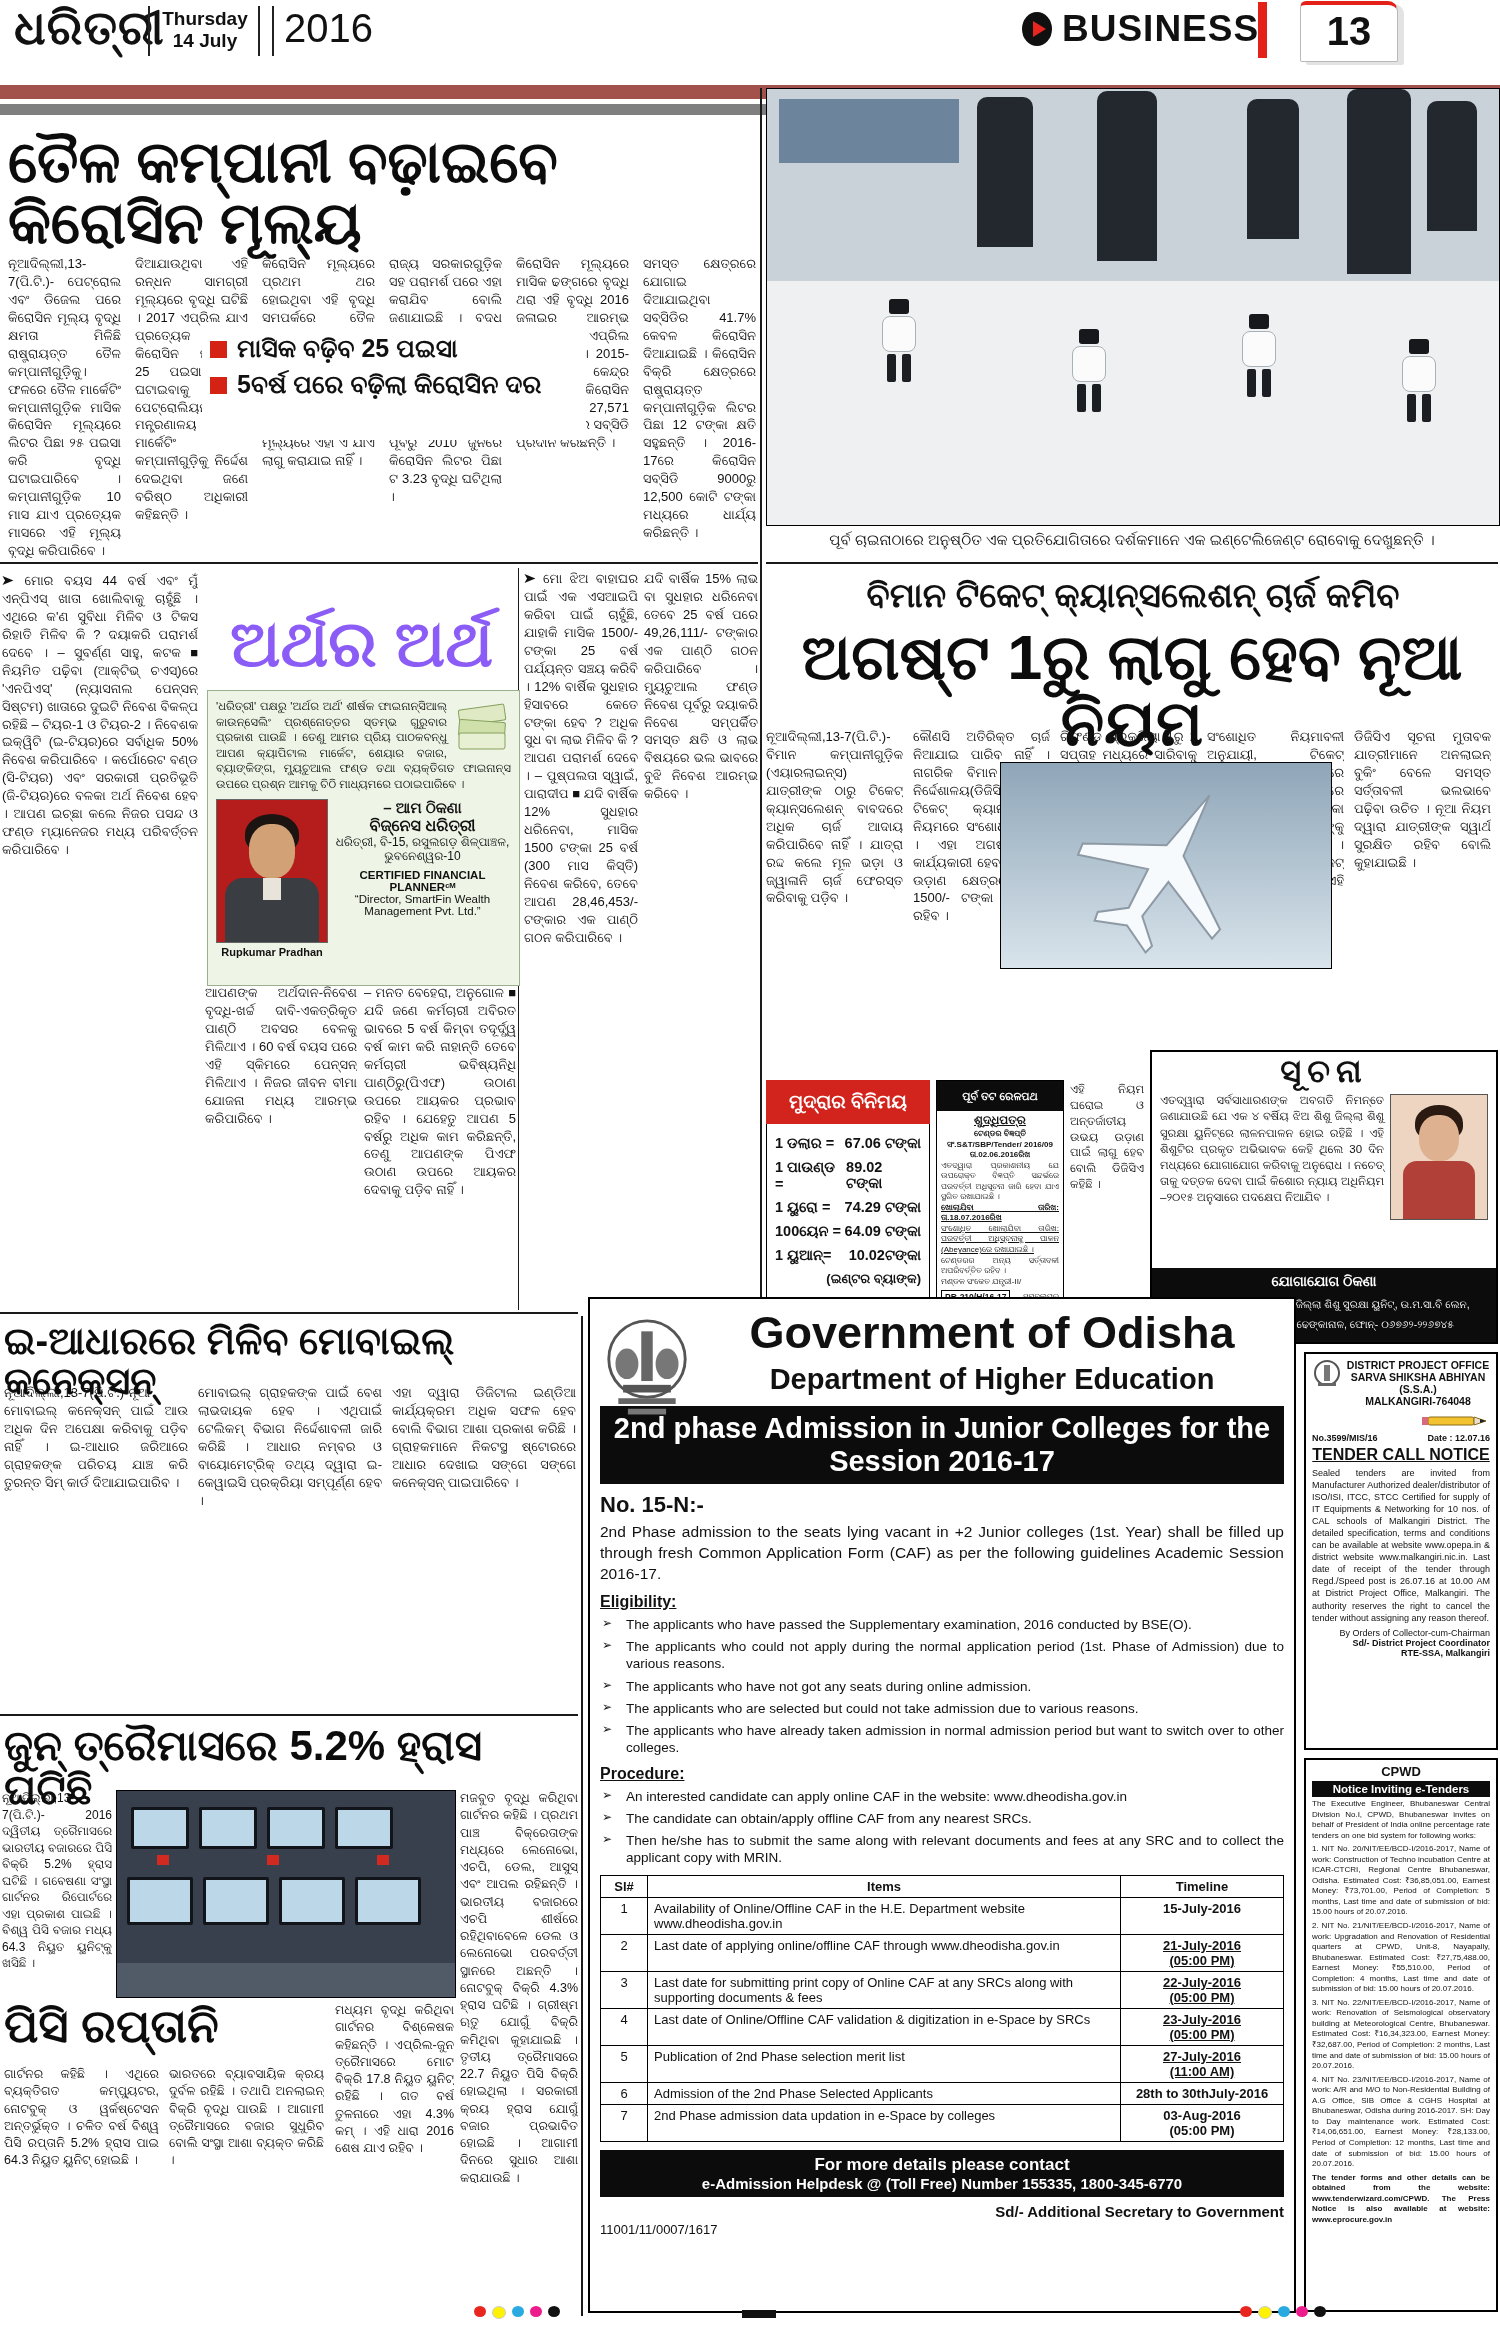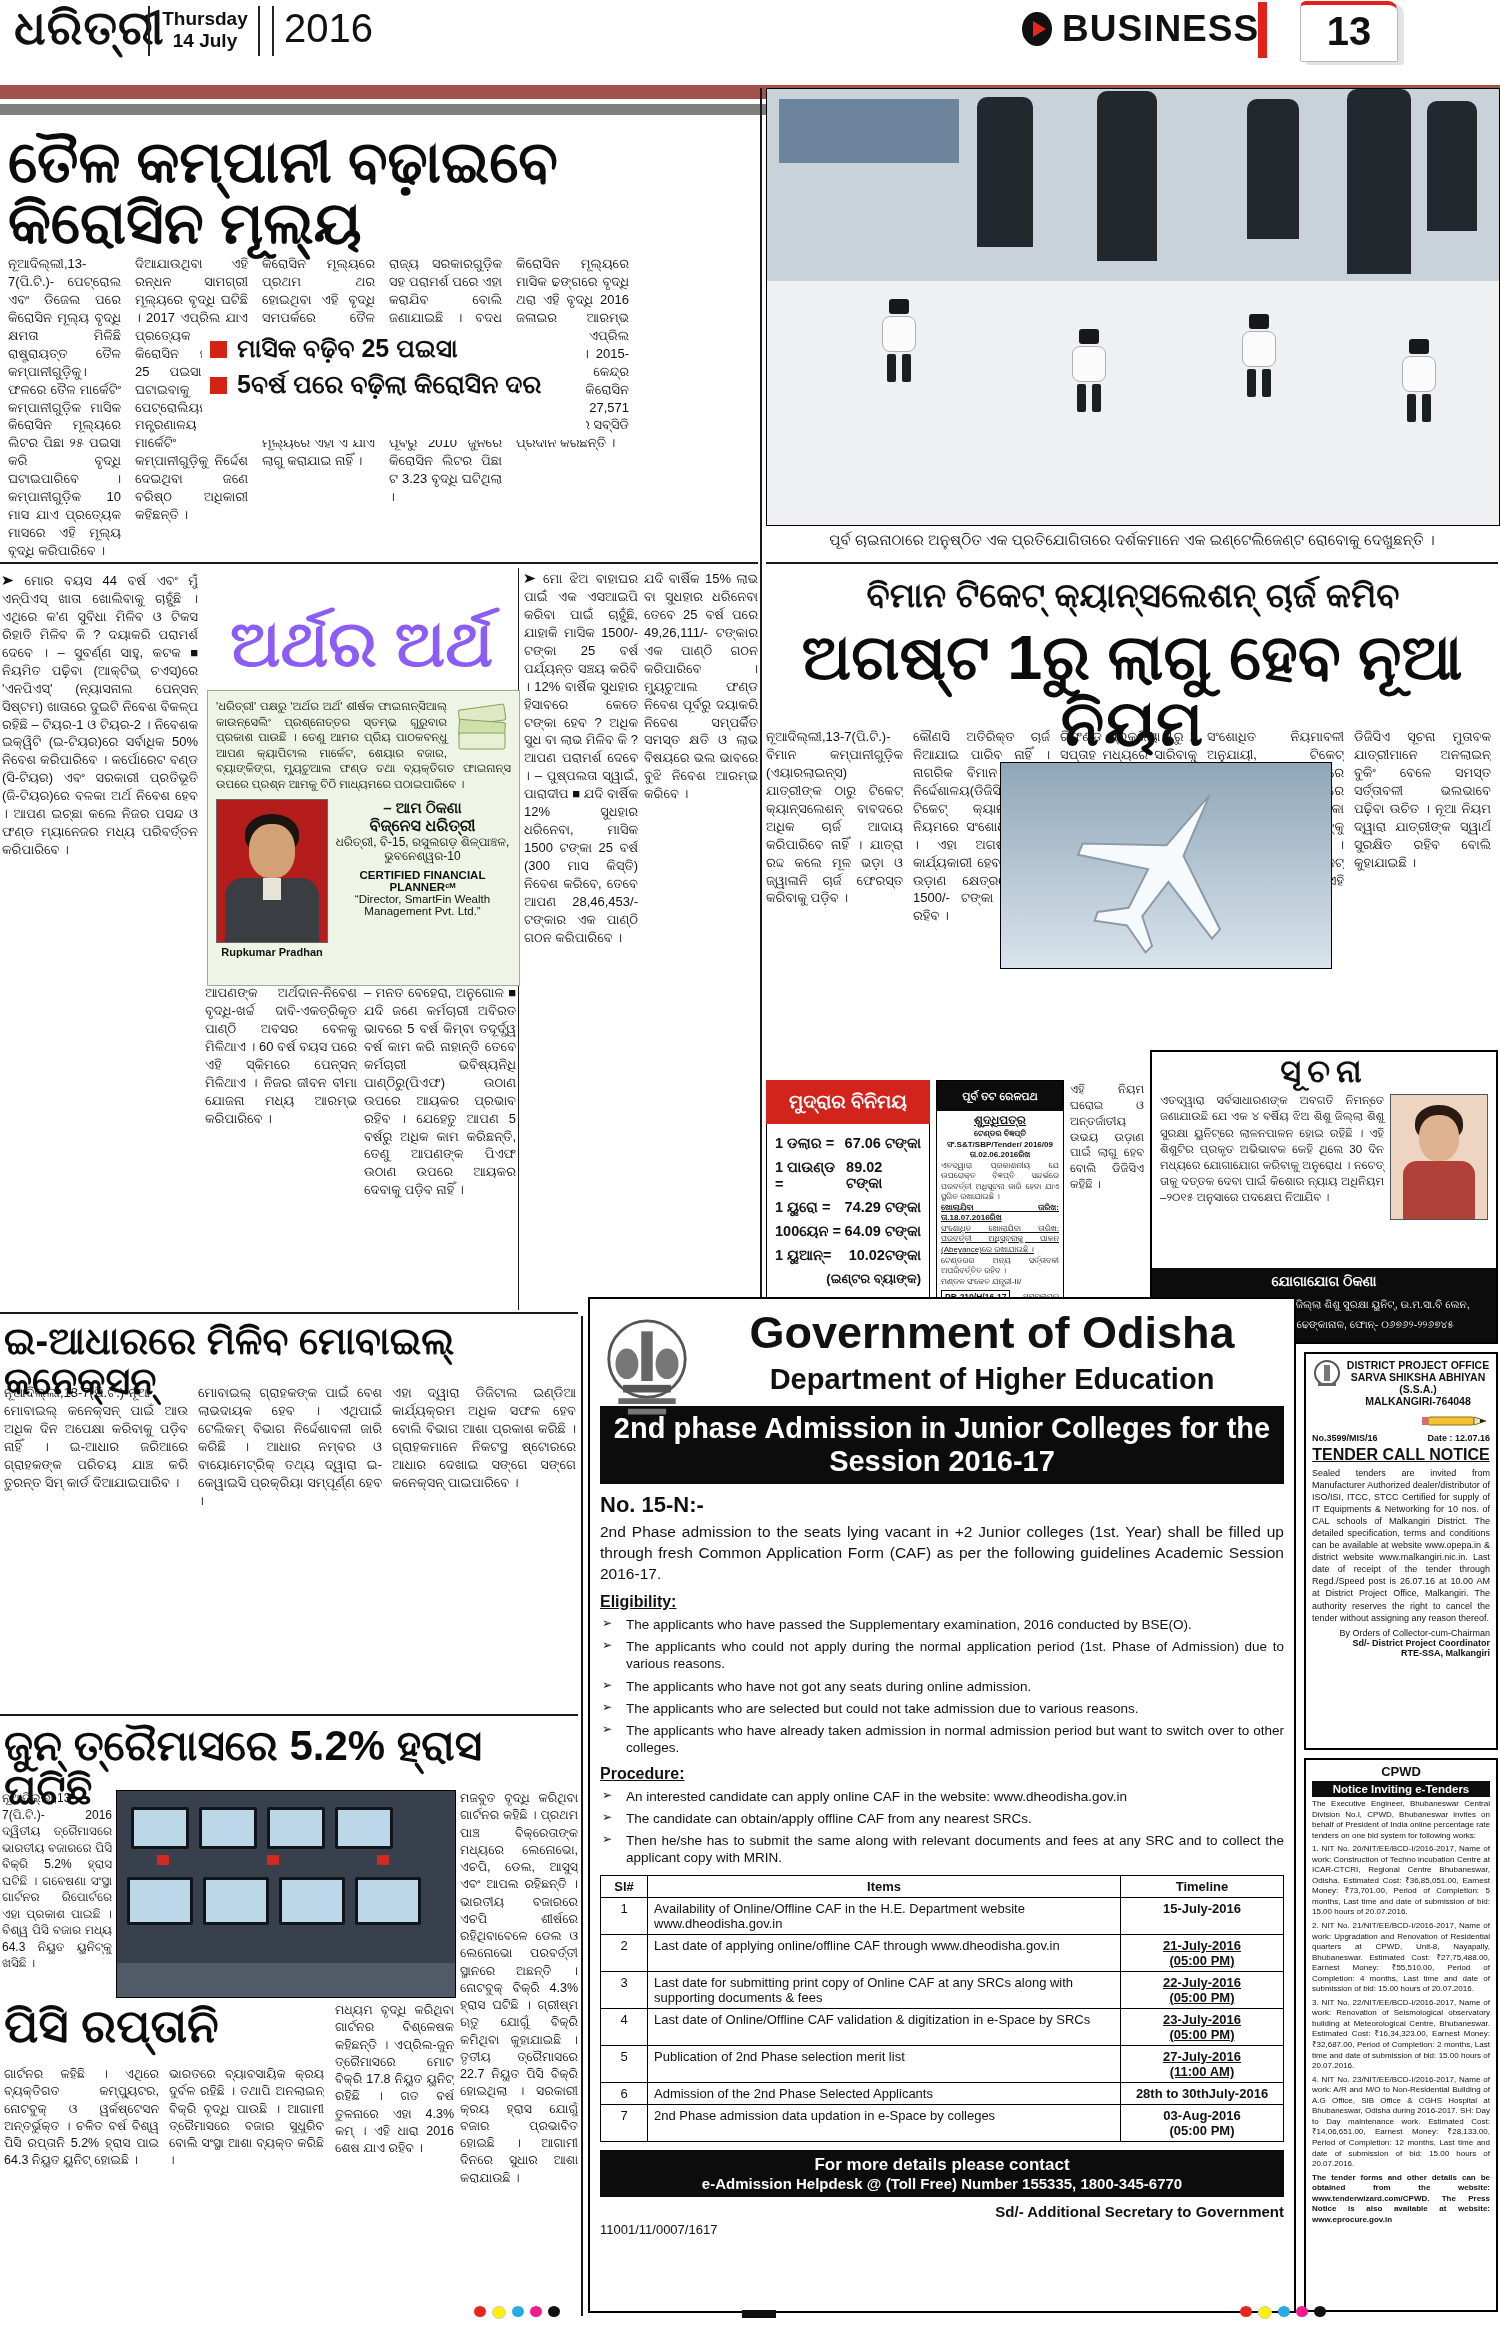--- a/index.html
+++ b/index.html
@@ -92,20 +92,21 @@
   <div class="abs" style="left:0;top:104px;width:1500px;height:11px;background:#7f7f7f;"></div>
 
   <div class="abs head-xl" style="left:8px;top:132px;width:750px;font-size:58px;">ତୈଳ କମ୍ପାନୀ ବଢ଼ାଇବେ କିରୋସିନ ମୂଲ୍ୟ</div>
 
   <div class="abs colflex" style="left:8px;top:255px;width:752px;height:303px;gap:14px;">
     <div class="col" style="width:113px;height:303px;">ନୂଆଦିଲ୍ଲୀ,13-7(ପି.ଟି.)- ପେଟ୍ରୋଲ ଏବଂ ଡିଜେଲ ପରେ କିରୋସିନ ମୂଲ୍ୟ ବୃଦ୍ଧି କ୍ଷମତା ମିଳିଛି ରାଷ୍ଟ୍ରାୟତ୍ତ ତୈଳ କମ୍ପାନୀଗୁଡ଼ିକୁ। ଫଳରେ ତୈଳ ମାର୍କେଟିଂ କମ୍ପାନୀଗୁଡ଼ିକ ମାସିକ କିରୋସିନ ମୂଲ୍ୟରେ ଲିଟର ପିଛା ୨୫ ପଇସା କରି ବୃଦ୍ଧି ଘଟାଇପାରିବେ । କମ୍ପାନୀଗୁଡ଼ିକ 10 ମାସ ଯାଏ ପ୍ରତ୍ୟେକ ମାସରେ ଏହି ମୂଲ୍ୟ ବୃଦ୍ଧି କରିପାରିବେ ।</div>
     <div class="col" style="width:113px;height:303px;">ଦିଆଯାଉଥିବା ଏହି ରନ୍ଧନ ସାମଗ୍ରୀ ମୂଲ୍ୟରେ ବୃଦ୍ଧି ଘଟିଛି । 2017 ଏପ୍ରିଲ ଯାଏ ପ୍ରତ୍ୟେକ ମାସରେ କିରୋସିନ ମୂଲ୍ୟରେ 25 ପଇସା ବୃଦ୍ଧି ଘଟାଇବାକୁ ପେଟ୍ରୋଲିୟମ୍ ମନ୍ତ୍ରଣାଳୟ ତୈଳ ମାର୍କେଟିଂ କମ୍ପାନୀଗୁଡ଼ିକୁ ନିର୍ଦ୍ଦେଶ ଦେଇଥିବା ଜଣେ ବରିଷ୍ଠ ଅଧିକାରୀ କହିଛନ୍ତି ।</div>
     <div class="col" style="width:113px;height:303px;">କିରୋସିନ ମୂଲ୍ୟରେ ପ୍ରଥମ ଥର ହୋଇଥିବା ଏହି ବୃଦ୍ଧି ସମ୍ପର୍କରେ ତୈଳ କମ୍ପାନୀଗୁଡ଼ିକ ବିଜ୍ଞପ୍ତି ପ୍ରକାଶ କରିଥିବାବେଳେ କିନ୍ତୁ ସାଧାରଣ ବଣ୍ଟନ ବ୍ୟବସ୍ଥାରେ ଉପଲବ୍ଧ ହେଉଥିବା କିରୋସିନ ମୂଲ୍ୟରେ ଏହା ଏ ଯାଏ ଲାଗୁ କରାଯାଇ ନାହିଁ ।</div>
     <div class="col" style="width:113px;height:303px;">ରାଜ୍ୟ ସରକାରଗୁଡ଼ିକ ସହ ପରାମର୍ଶ ପରେ ଏହା କରାଯିବ ବୋଲି ଜଣାଯାଇଛି । ବୃଦ୍ଧି ପୂର୍ବରୁ ସବ୍‌ସିଡିଯୁକ୍ତ କିରୋସିନ ଲିଟର ପିଛା ଦର (ଦିଲ୍ଲୀ) ଥିଲା ଟ 14.96 । ଗତ 2011 ଜୁନରେ ଏହି ମୂଲ୍ୟ ଟ 2.64 କରାଯାଇଥିଲା ଓ ପୂର୍ବରୁ 2010 ଜୁନରେ କିରୋସିନ ଲିଟର ପିଛା ଟ 3.23 ବୃଦ୍ଧି ଘଟିଥିଲା ।</div>
     <div class="col" style="width:113px;height:303px;">କିରୋସିନ ମୂଲ୍ୟରେ ମାସିକ ଢଙ୍ଗରେ ବୃଦ୍ଧି ଥରା ଏହି ବୃଦ୍ଧି 2016 ଜୁଲାଇରୁ ଆରମ୍ଭ ହୋଇ 2017 ଏପ୍ରିଲ ଯାଏ ଚାଲିବ । 2015-16ରେ କେନ୍ଦ୍ର ସରକାର କିରୋସିନ ବାବଦରେ 27,571 କୋଟି ଟଙ୍କାର ସବ୍‌ସିଡି ପ୍ରଦାନ କରିଛନ୍ତି ।</div>
+    <div class="col" style="width:113px;height:303px;">ସମସ୍ତ କ୍ଷେତ୍ରରେ ଯୋଗାଇ ଦିଆଯାଇଥିବା ସବ୍‌ସିଡିର 41.7% କେବଳ କିରୋସିନ ଦିଆଯାଇଛି । କିରୋସିନ ବିକ୍ରି କ୍ଷେତ୍ରରେ ରାଷ୍ଟ୍ରାୟତ୍ତ କମ୍ପାନୀଗୁଡ଼ିକ ଲିଟର ପିଛା 12 ଟଙ୍କା କ୍ଷତି ସହୁଛନ୍ତି । 2016-17ରେ କିରୋସିନ ସବ୍‌ସିଡି 9000ରୁ 12,500 କୋଟି ଟଙ୍କା ମଧ୍ୟରେ ଧାର୍ଯ୍ୟ କରିଛନ୍ତି ।</div>
   </div>
 
   <div class="abs insetbox" style="left:202px;top:322px;width:372px;height:110px;">
     <div class="row">
       <span class="redsq"></span>
       <span class="inset-t">ମାସିକ ବଢ଼ିବ 25 ପଇସା</span>
     </div>
     <div class="row">
       <span class="redsq"></span>
       <span class="inset-t">5ବର୍ଷ ପରେ ବଢ଼ିଲା କିରୋସିନ ଦର</span>

